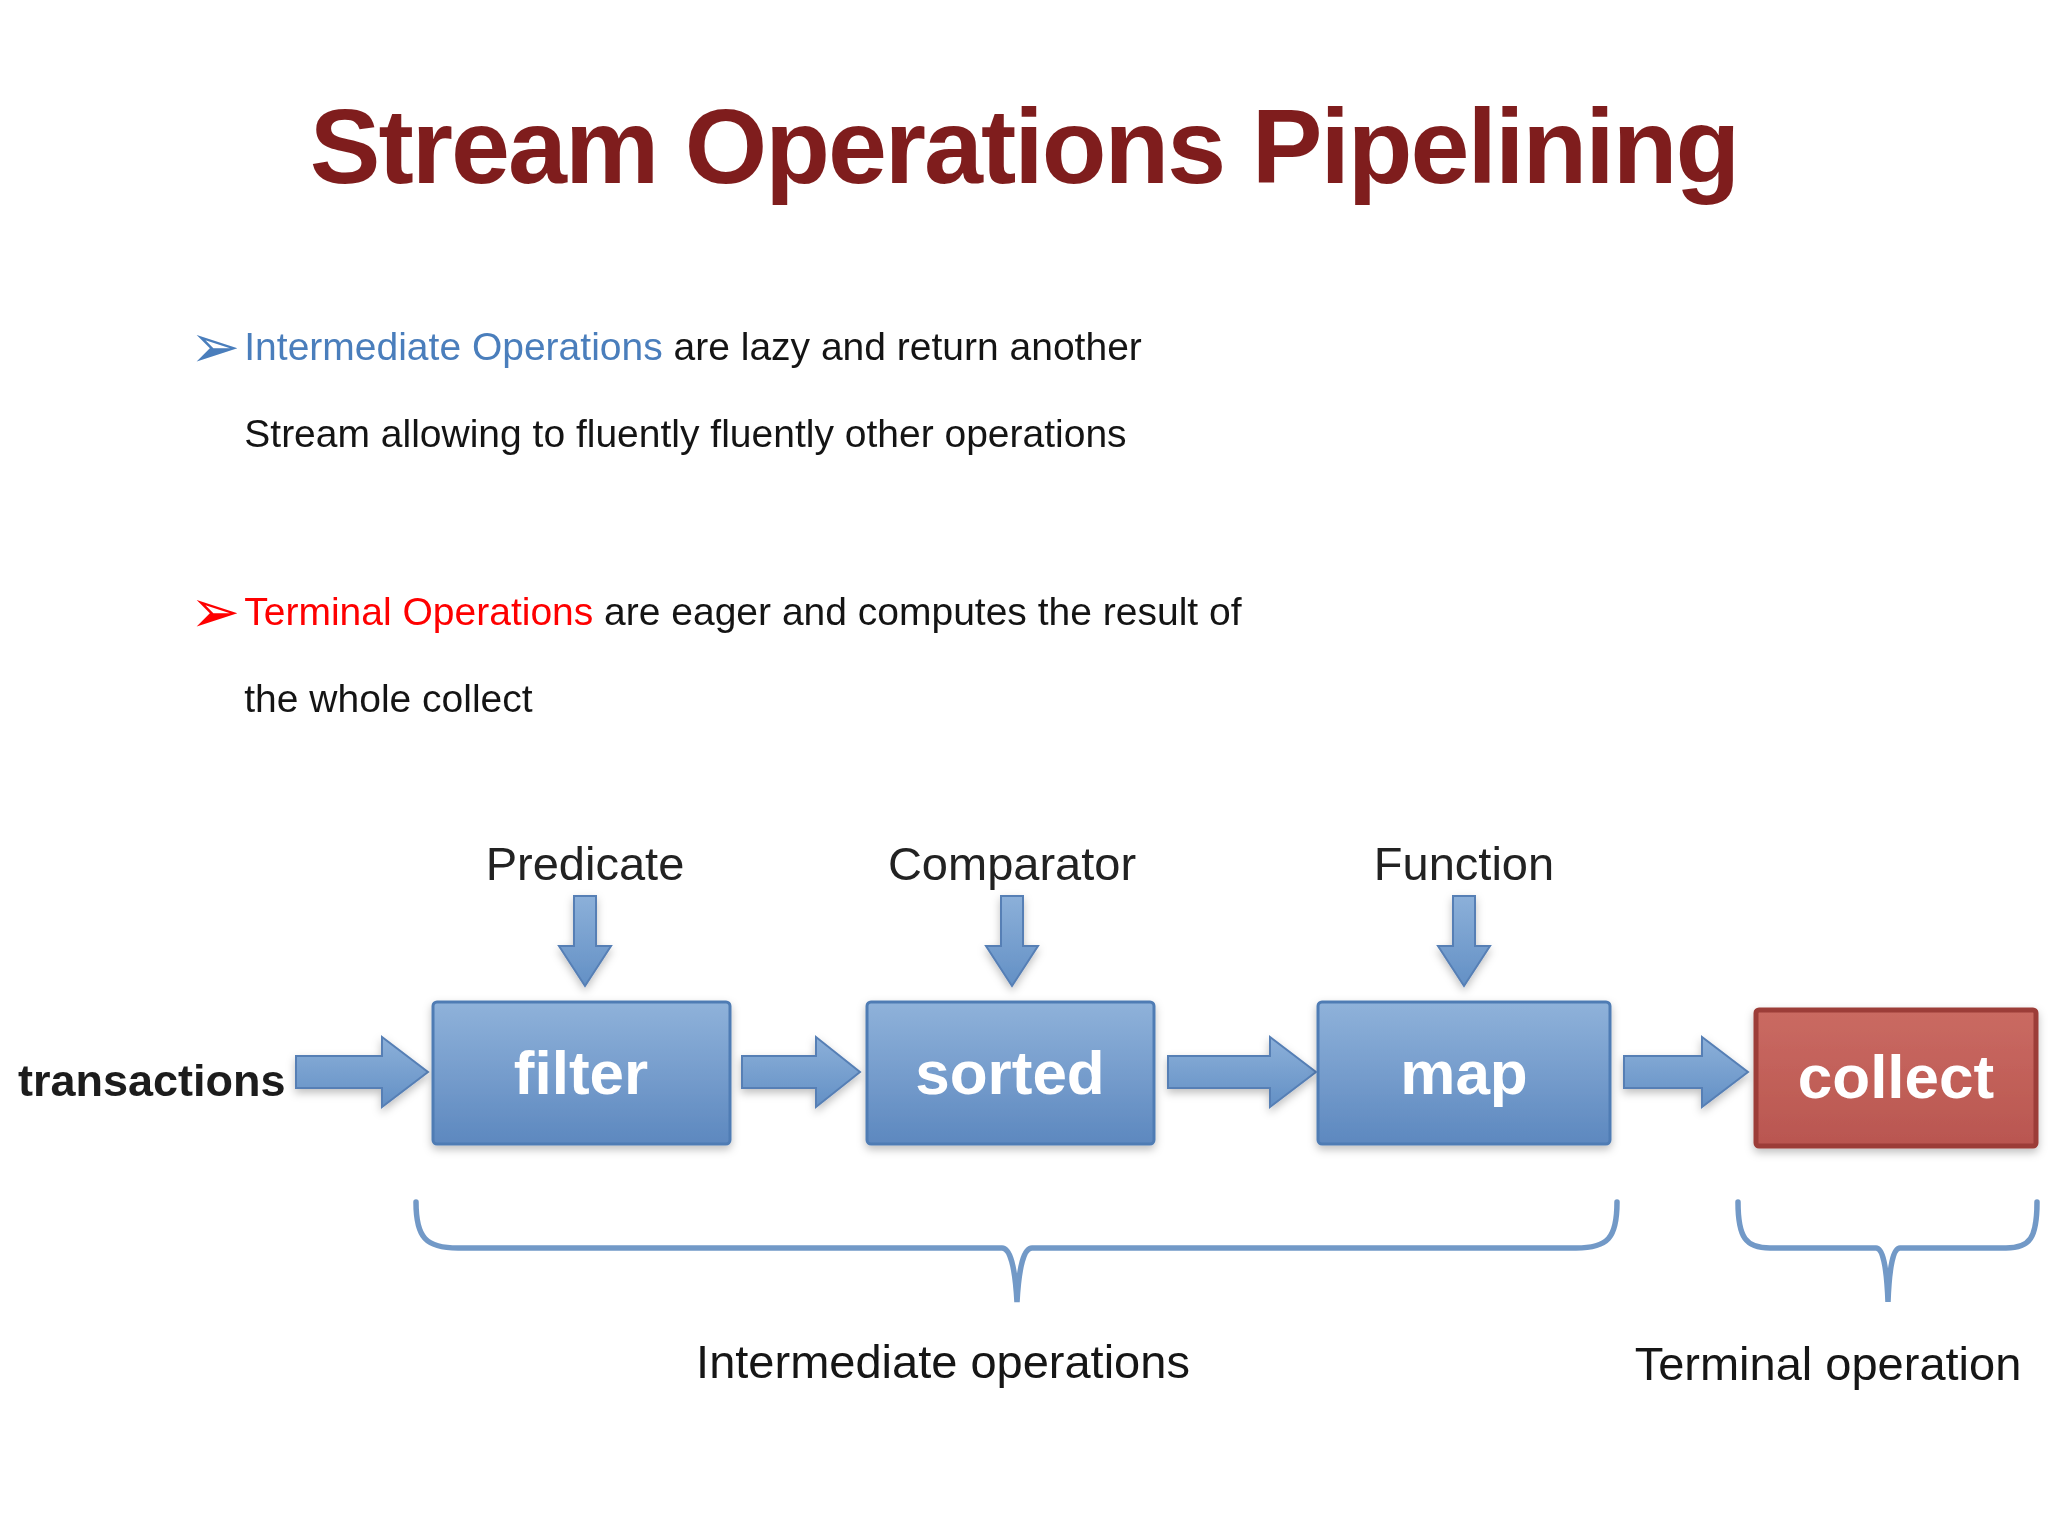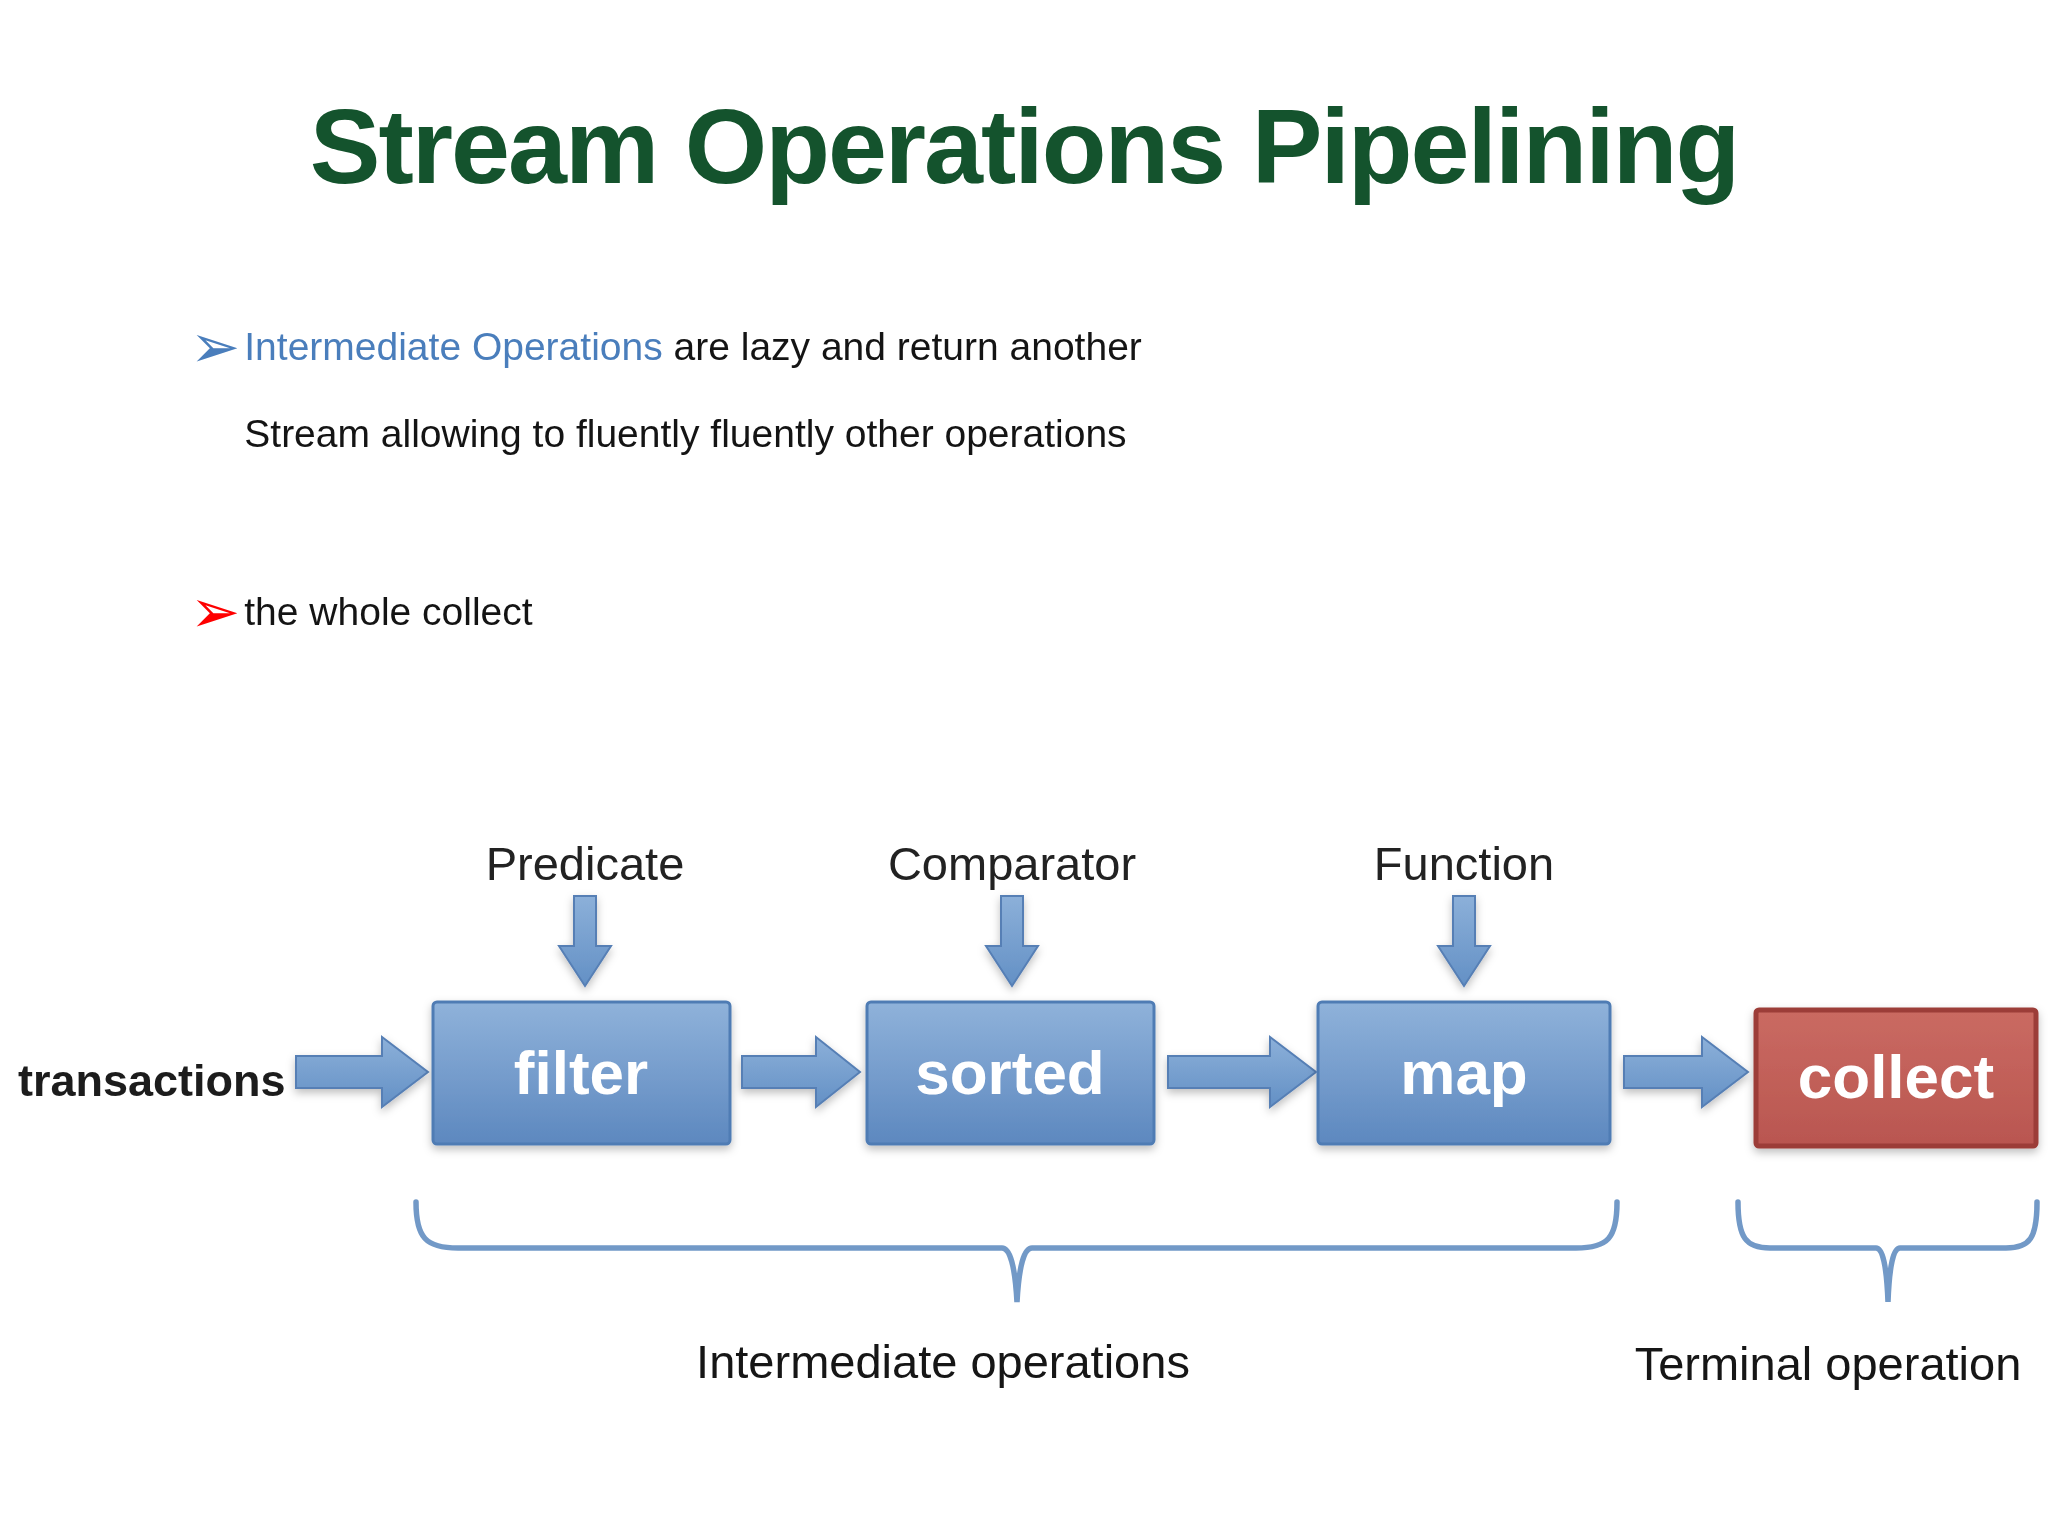--- a/index.html
+++ b/index.html
@@ -8,21 +8,21 @@
     width:2048px;height:1536px;
     background:#ffffff;
     font-family:"Liberation Sans", sans-serif;
     overflow:hidden;
   }
   
   .title{
     position:absolute;top:76px;left:0;width:100%;
     text-align:center;
     font-size:106px;font-weight:700;letter-spacing:-2px;
-    color:#14532d;line-height:140px;
+    color:#7f1d1d;line-height:140px;
     white-space:nowrap;
   }
   
   .bullet{
     position:absolute;left:190px;
     display:flex;align-items:flex-start;gap:4px;
     white-space:nowrap;
   }
   .bullet-1{top:303px;}
   .bullet-2{top:568px;}
@@ -70,20 +70,21 @@
     <span class="marker marker-blue">➢</span>
     <div class="bullet-text">
       <div><span class="lead-blue">Intermediate Operations</span><span> are lazy and return another</span></div>
       <div>Stream allowing to fluently fluently other operations</div>
     </div>
   </div>
 
   <div class="bullet bullet-2">
     <span class="marker marker-red">➢</span>
     <div class="bullet-text">
+      <div><span class="lead-red">Terminal Operations</span><span> are eager and computes the result of</span></div>
       <div>the whole collect</div>
     </div>
   </div>
 
   <svg class="diagram" viewBox="0 780 2048 700" xmlns="http://www.w3.org/2000/svg">
     <defs>
       <linearGradient id="gradBlue" x1="0" y1="0" x2="0" y2="1">
         <stop offset="0" stop-color="#8fb2da"></stop>
         <stop offset="1" stop-color="#5d88bf"></stop>
       </linearGradient>

